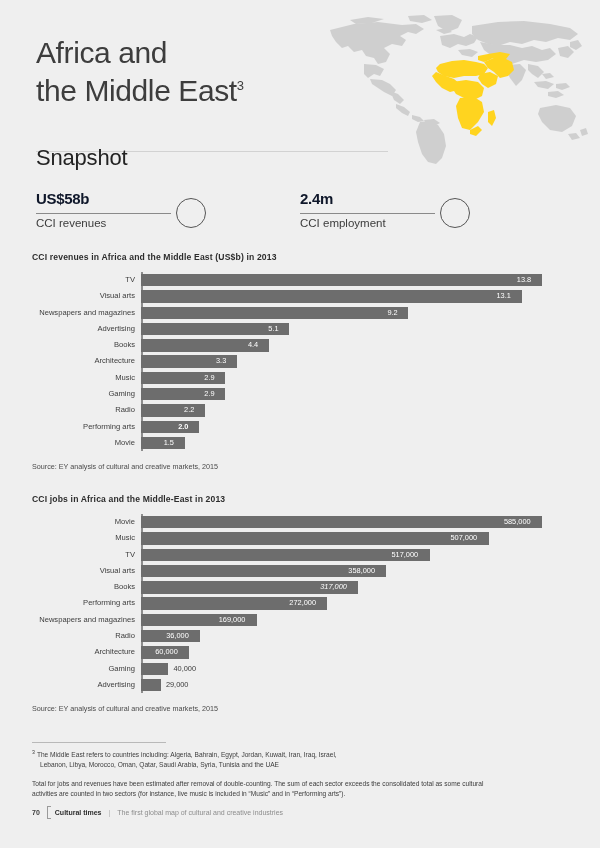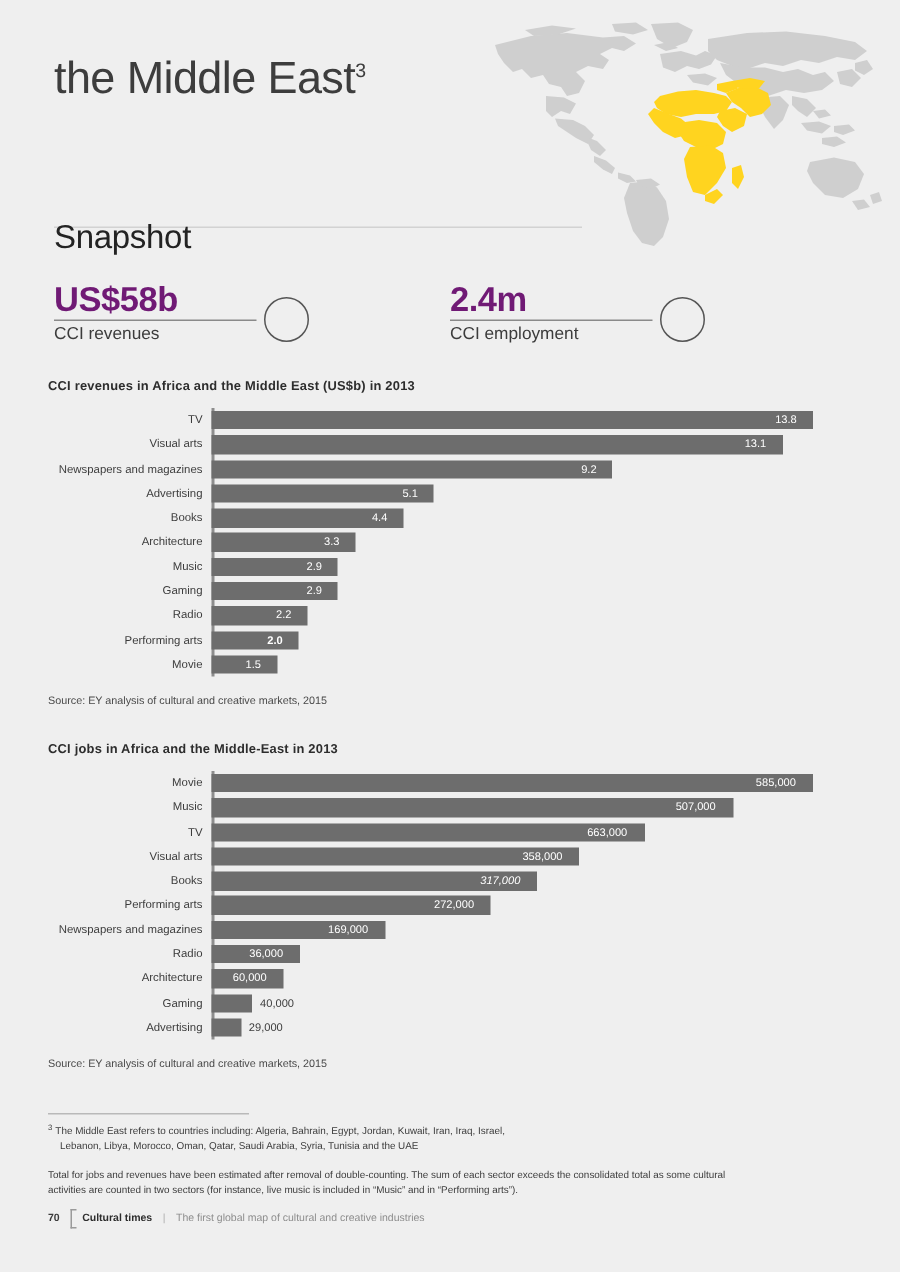--- a/index.html
+++ b/index.html
@@ -76,23 +76,23 @@
 
   .stat {
     position: absolute;
     top: 186px;
     height: 48px;
   }
   .stat.left  { left: 36px; }
   .stat.right { left: 300px; }
 
   .stat-value {
-    font-size: 23px;
+    font-size: 15px;
     font-weight: bold;
-    color: #701a75;
+    color: #0f172a;
     letter-spacing: -0.3px;
     line-height: 26px;
     white-space: nowrap;
   }
   .stat-rule {
     width: 135px;
     height: 1px;
     background: #8a8a8a;
     margin-top: 1px;
   }
@@ -320,20 +320,21 @@
         <path d="M176 100 L182 98 L184 106 L180 114 L176 110 Z"></path>
 
         <path d="M172 50 L182 46 L192 46 L200 50 L202 58 L196 64 L188 66 L182 60 L176 56 Z"></path>
         <path d="M176 42 L188 40 L198 42 L194 47 L184 47 L176 46 Z"></path>
         <path d="M166 44 L176 42 L180 47 L172 50 L166 48 Z"></path>
       </g>
     </svg>
   </div>
 
   <div class="title-block">
+    <div class="title-line">Africa and</div>
     <div class="title-line"><span>the Middle East</span><span class="title-sup">3</span></div>
     <div class="title-rule"></div>
   </div>
 
   <div class="snapshot-title">Snapshot</div>
 
   <div class="stat left">
     <div class="stat-value">US$58b</div>
     <div class="stat-rule"></div>
     <div class="stat-label">CCI revenues</div>
@@ -450,21 +451,21 @@
             <div class="row-label">Music</div>
             <div class="row-inner">
               <div class="bar" style="width: 347.533px;"></div>
               <div class="bar-value" style="left: 309.433px;">507,000</div>
             </div>
           </div>
           <div class="row">
             <div class="row-label">TV</div>
             <div class="row-inner">
               <div class="bar" style="width: 288.583px;"></div>
-              <div class="bar-value" style="left: 250.483px;">663,000</div>
+              <div class="bar-value" style="left: 250.483px;">517,000</div>
             </div>
           </div>
           <div class="row">
             <div class="row-label">Visual arts</div>
             <div class="row-inner">
               <div class="bar" style="width: 245.398px;"></div>
               <div class="bar-value" style="left: 207.298px;">358,000</div>
             </div>
           </div>
           <div class="row">

